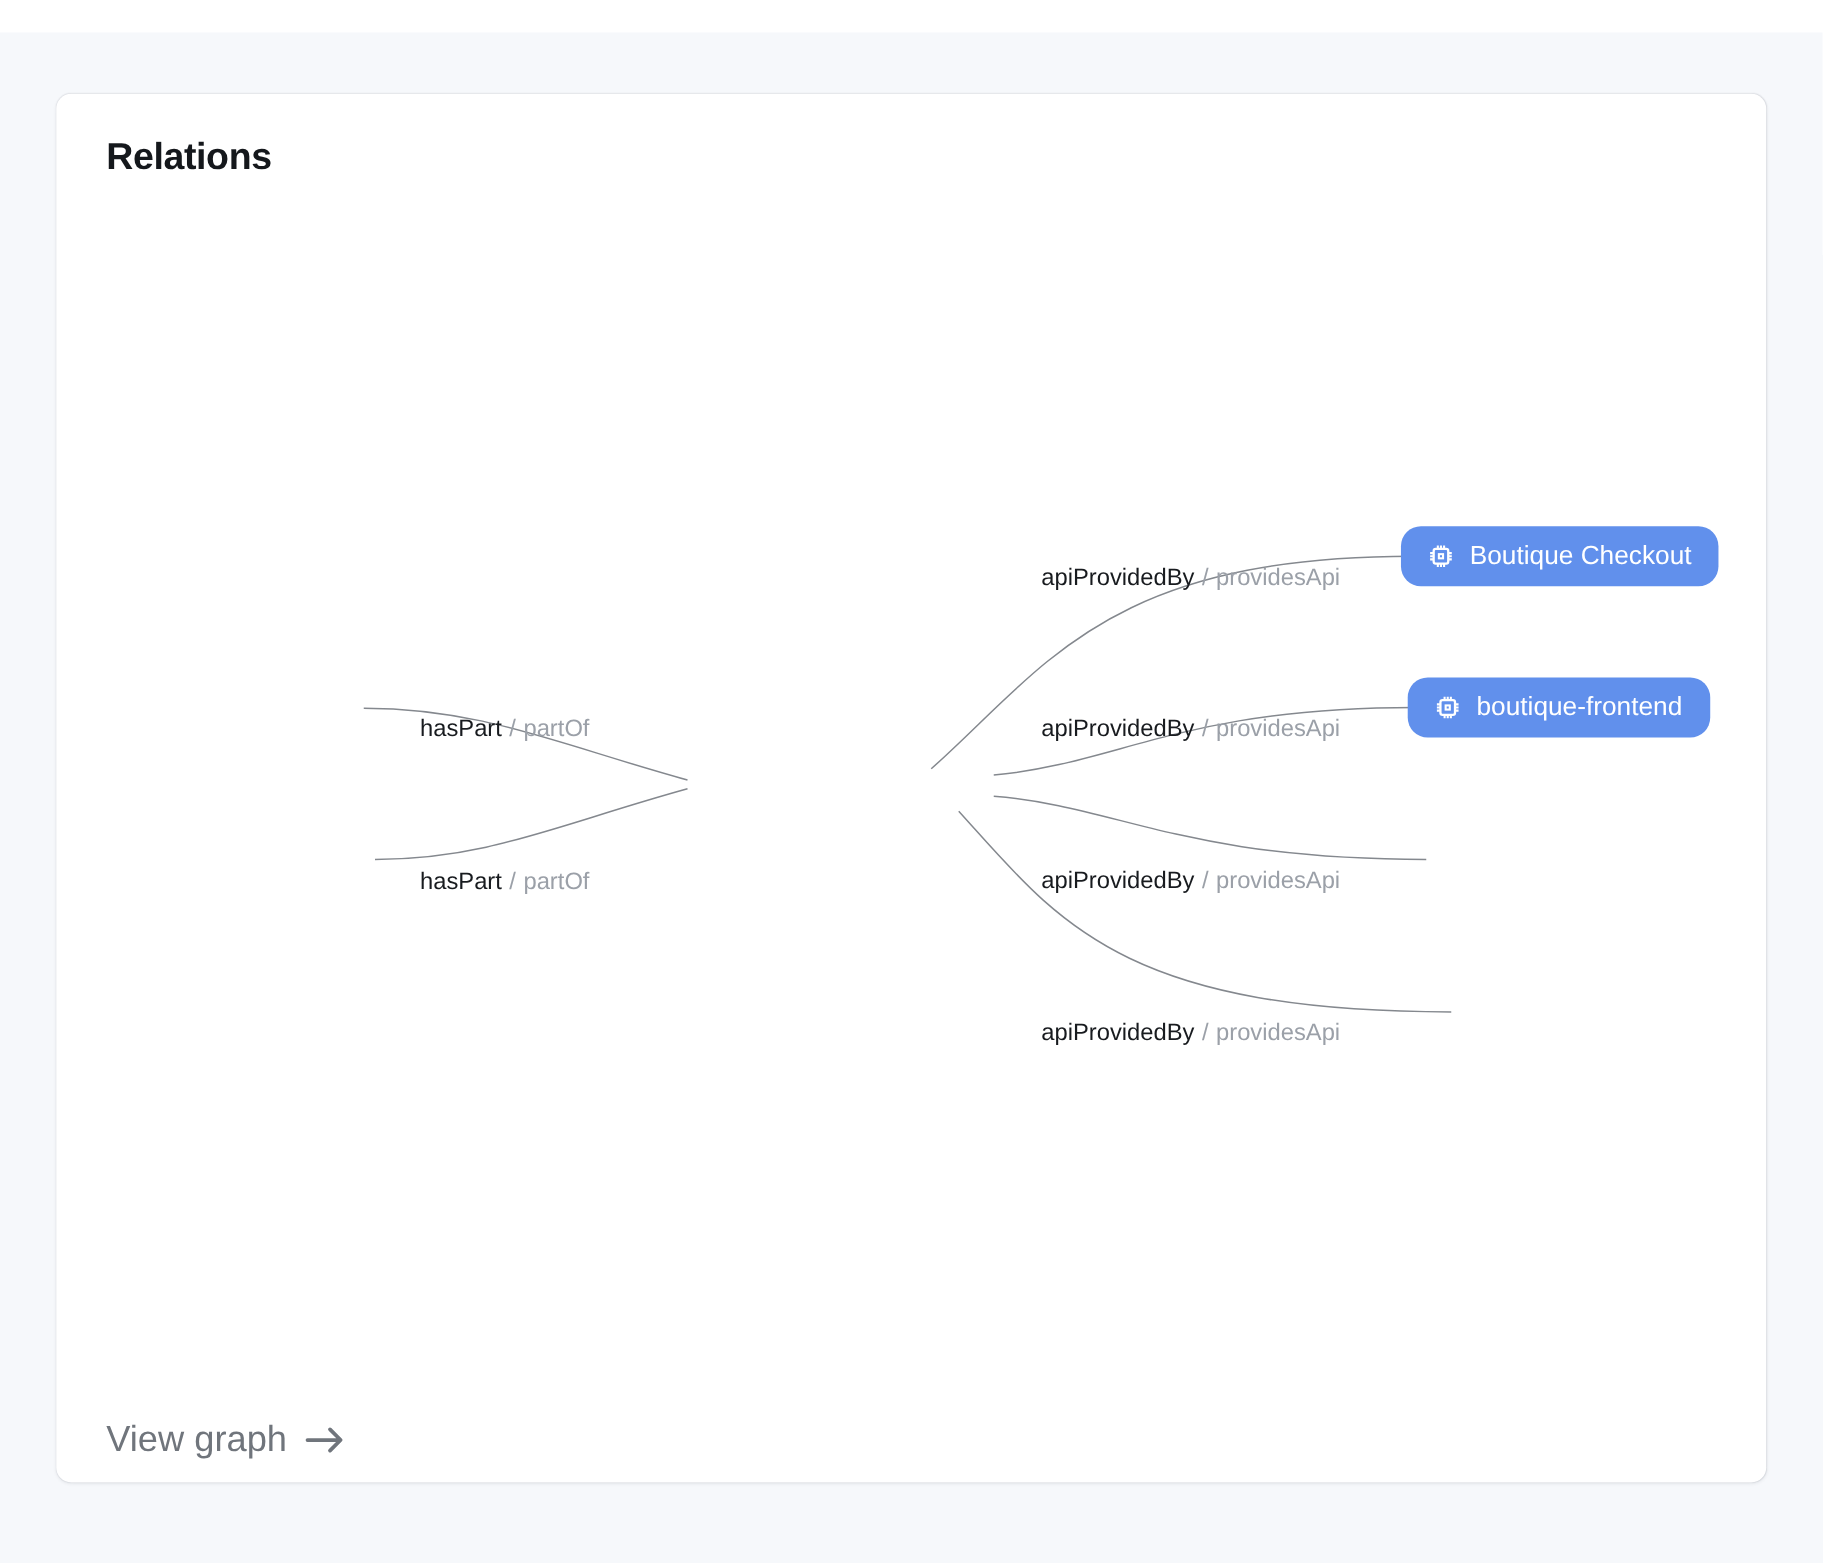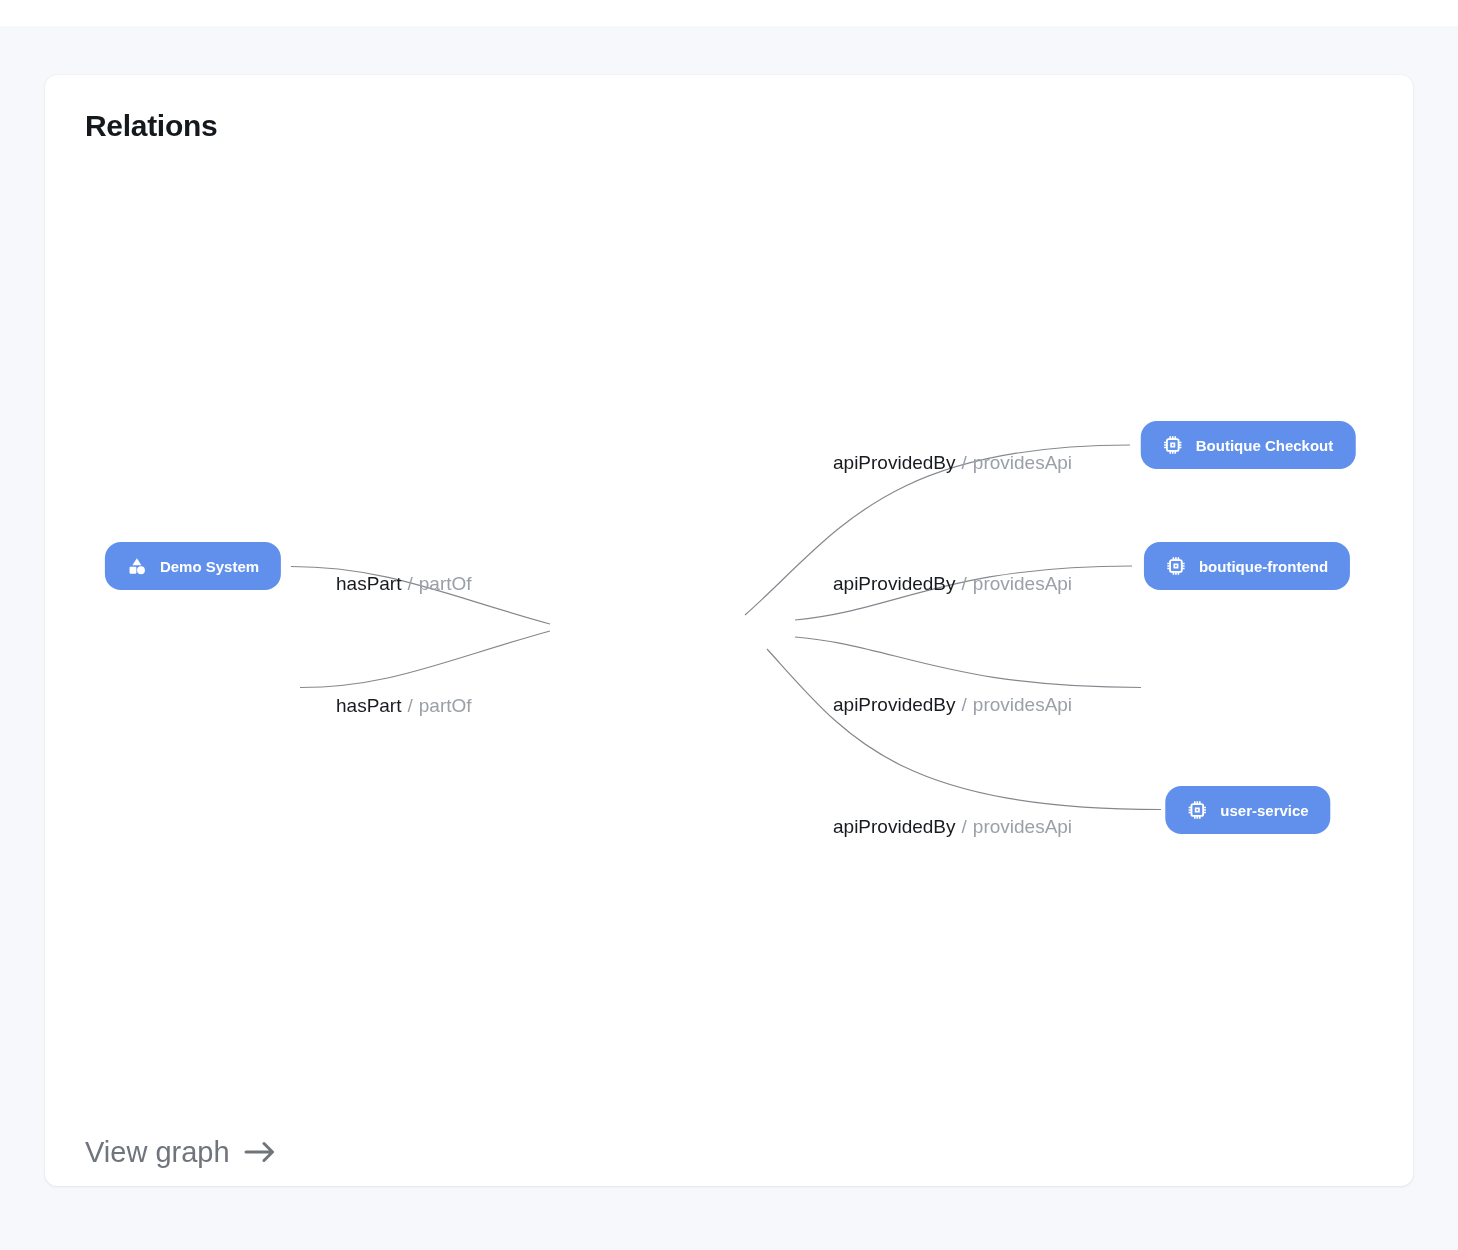--- a/index.html
+++ b/index.html
@@ -31,21 +31,21 @@
     white-space: nowrap; display: flex; gap: 6px;
   }
   .edge-label .primary   { color: #181b1f; }
   .edge-label .sep       { color: #9ba0a8; }
   .edge-label .secondary { color: #9ba0a8; }
 
   .node {
     position: absolute; transform: translateX(-50%);
     display: flex; align-items: center; gap: 13px;
     height: 48px; padding: 0 22px; border-radius: 16px;
-    color: #ffffff; font-size: 15px; font-weight: 700; white-space: nowrap;
+    color: #ffffff; font-size: 21px; font-weight: 400; white-space: nowrap;
     cursor: pointer;
   }
   .node.center {
     height: 53px; padding: 0 22px; font-size: 20px; font-weight: 700;
     border-radius: 16px;
   }
   .node svg { flex: 0 0 auto; display: block; }
 
   .view-graph {
     position: absolute; left: 40px; top: 1033px;
@@ -116,46 +116,34 @@
       <span class="primary">apiProvidedBy</span>
       <span class="sep">/</span>
       <span class="secondary">providesApi</span>
     </div>
     <div class="edge-label" style="left:788px; top:740px">
       <span class="primary">apiProvidedBy</span>
       <span class="sep">/</span>
       <span class="secondary">providesApi</span>
     </div>
 
-    <div class="node blue" style="left: 148px; top: 467px; background: rgb(97, 144, 236);">
-      <svg width="20" height="20" fill="currentColor">
-          <use href="#sym-shapes"></use>
-        </svg>
-      <span>Demo System</span>
-    </div>
 
 
     <div class="node blue" style="left: 1203px; top: 346px; background: rgb(97, 144, 236);">
       <svg width="20" height="20" fill="currentColor">
           <use href="#sym-chip"></use>
         </svg>
       <span>Boutique Checkout</span>
     </div>
     <div class="node blue" style="left: 1202px; top: 467px; background: rgb(97, 144, 236);">
       <svg width="20" height="20" fill="currentColor">
           <use href="#sym-chip"></use>
         </svg>
       <span>boutique-frontend</span>
     </div>
-    <div class="node blue" style="left: 1203px; top: 711px; background: rgb(97, 144, 236);">
-      <svg width="20" height="20" fill="currentColor">
-          <use href="#sym-chip"></use>
-        </svg>
-      <span>user-service</span>
-    </div>
   </div>
 
   <a class="view-graph">
     <span>View graph</span>
     <svg width="34" height="26" viewBox="0 0 34 26" fill="none" stroke="currentColor" stroke-width="3" stroke-linecap="round" stroke-linejoin="round">
       <path d="M3 13 H29 M21 4.5 L29.5 13 L21 21.5"></path>
     </svg>
   </a>
 </div>
 

